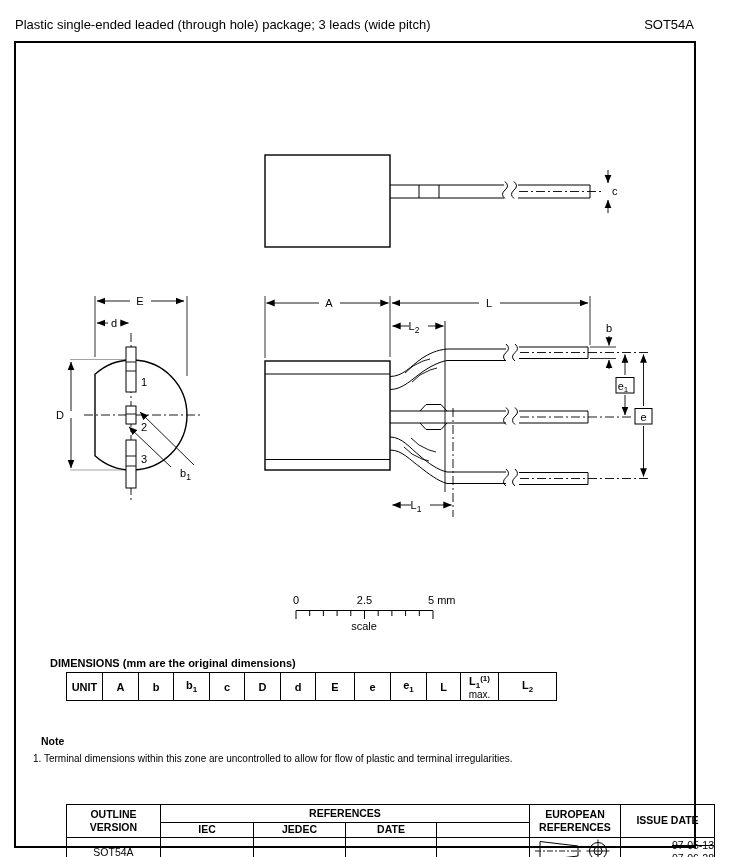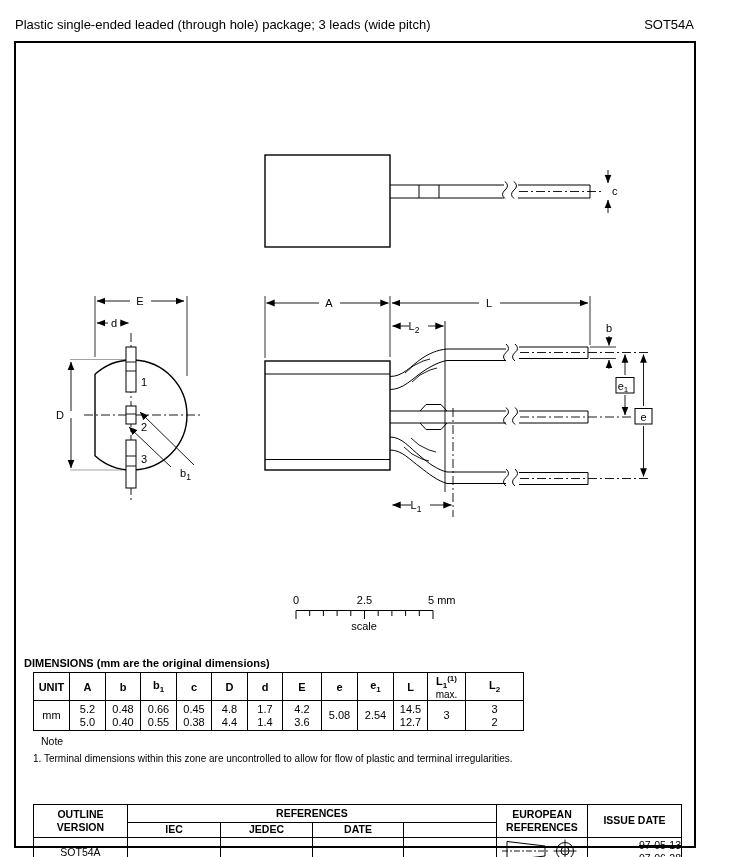--- a/index.html
+++ b/index.html
@@ -11,33 +11,33 @@
   .abs{position:absolute;}
   
   .page-header{left:15px;top:17px;width:679px;display:flex;justify-content:space-between;
     font-size:13px;font-weight:normal;}
   
   .frame{left:14px;top:41px;width:678px;height:803px;border:2px solid #000;}
   
   .drawing{left:14px;top:41px;}
   svg text{font-family:"Liberation Sans","DejaVu Sans",sans-serif;font-size:11px;fill:#000;}
   
-  .dims-caption{left:24px;top:657px;font-size:11px;font-weight:bold;}
-  table{border-collapse:collapse;table-layout:fixed;}
+  .dims-caption{left:50px;top:657px;font-size:11px;font-weight:bold;}
+  table{border-collapse:collapse;table-layout:fixed;margin-left:33px;}
   .dims-table{left:33px;top:672px;}
   .dims-table th,.dims-table td{border:1px solid #000;text-align:center;vertical-align:middle;
     font-size:11px;padding:0;}
   .dims-table th{height:27px;font-weight:bold;}
   .dims-table td{height:29px;}
   .pre{white-space:pre-line;line-height:1.15;}
   .dims-table sub{font-size:8px;vertical-align:-3px;}
   .dims-table sup{font-size:8px;vertical-align:4px;}
   .hdr2{font-size:10px;font-weight:normal;line-height:1;}
   
-  .note-head{left:33px;top:735px;font-size:10.5px;font-weight:normal;padding-left:8px;}
+  .note-head{left:33px;top:735px;font-size:10.5px;font-weight:bold;padding-left:8px;}
   .note-item{left:33px;top:753px;width:640px;font-size:10px;}
   
   .footer-table{left:33px;top:804px;}
   .footer-table th,.footer-table td{border:1px solid #000;text-align:center;vertical-align:middle;
     font-size:10.5px;padding:0;}
   .footer-table th{font-weight:bold;line-height:1.25;}
   .footer-table .r1{height:18px;}
   .footer-table .r2{height:15px;}
   .footer-table .r3{height:25px;}
   .strike{text-decoration:line-through;}
@@ -198,44 +198,20 @@
     <th><span>c</span></th>
     <th><span>D</span></th>
     <th><span>d</span></th>
     <th><span>E</span></th>
     <th><span>e</span></th>
     <th><span>e</span><sub>1</sub></th>
     <th><span>L</span></th>
     <th><span>L</span><sub>1</sub><sup>(1)</sup><div class="hdr2">max.</div></th>
     <th><span>L</span><sub>2</sub></th>
   </tr>
-  <tr>
-    <td class="pre">mm</td>
-    <td class="pre">5.2
-5.0</td>
-    <td class="pre">0.48
-0.40</td>
-    <td class="pre">0.66
-0.55</td>
-    <td class="pre">0.45
-0.38</td>
-    <td class="pre">4.8
-4.4</td>
-    <td class="pre">1.7
-1.4</td>
-    <td class="pre">4.2
-3.6</td>
-    <td class="pre">5.08</td>
-    <td class="pre">2.54</td>
-    <td class="pre">14.5
-12.7</td>
-    <td class="pre">3</td>
-    <td class="pre">3
-2</td>
-  </tr>
 </tbody>
   </table>
 
 <div class="abs note-head">Note</div>
 <div class="abs note-item">1. Terminal dimensions within this zone are uncontrolled to allow for flow of plastic and terminal irregularities.</div>
 
 <table class="abs footer-table">
   <colgroup>
     <col style="width:94px">
       <col style="width:93px">

